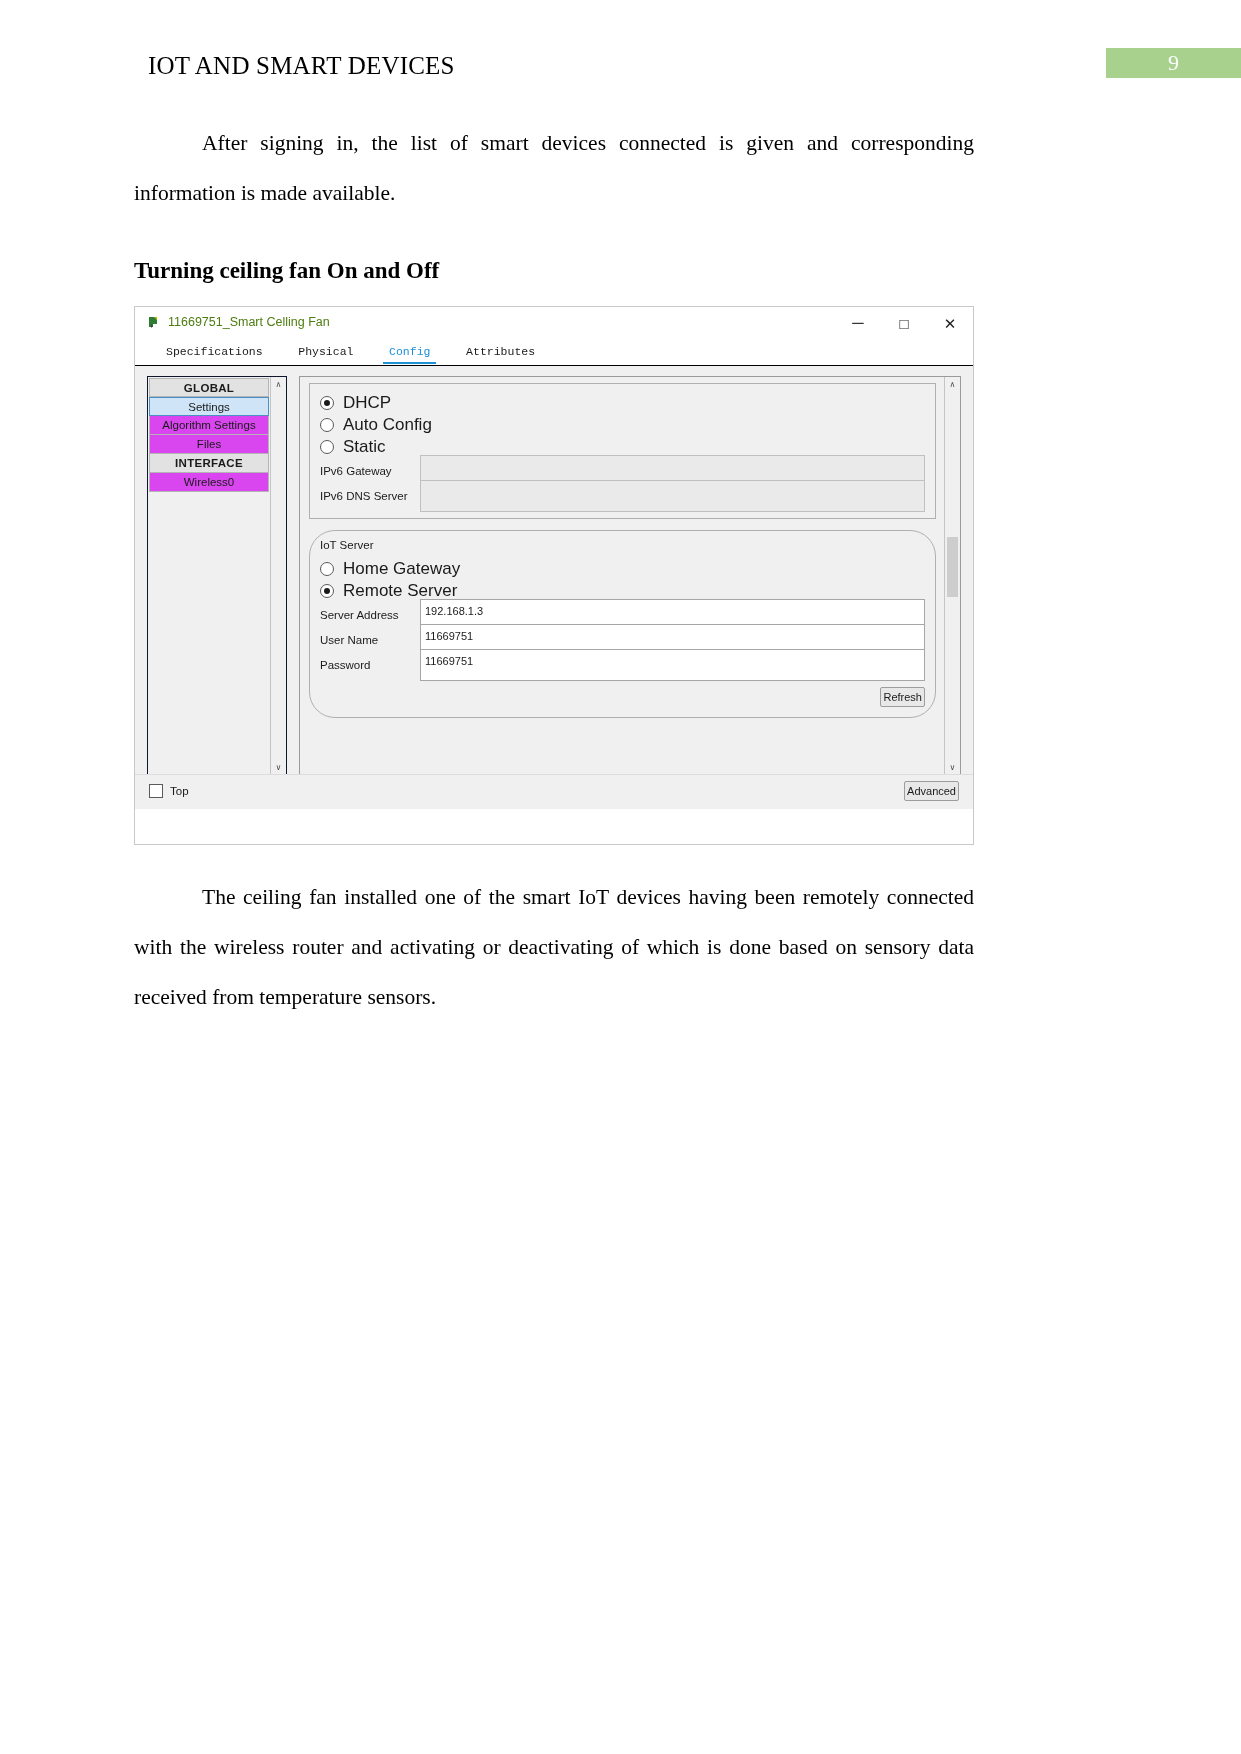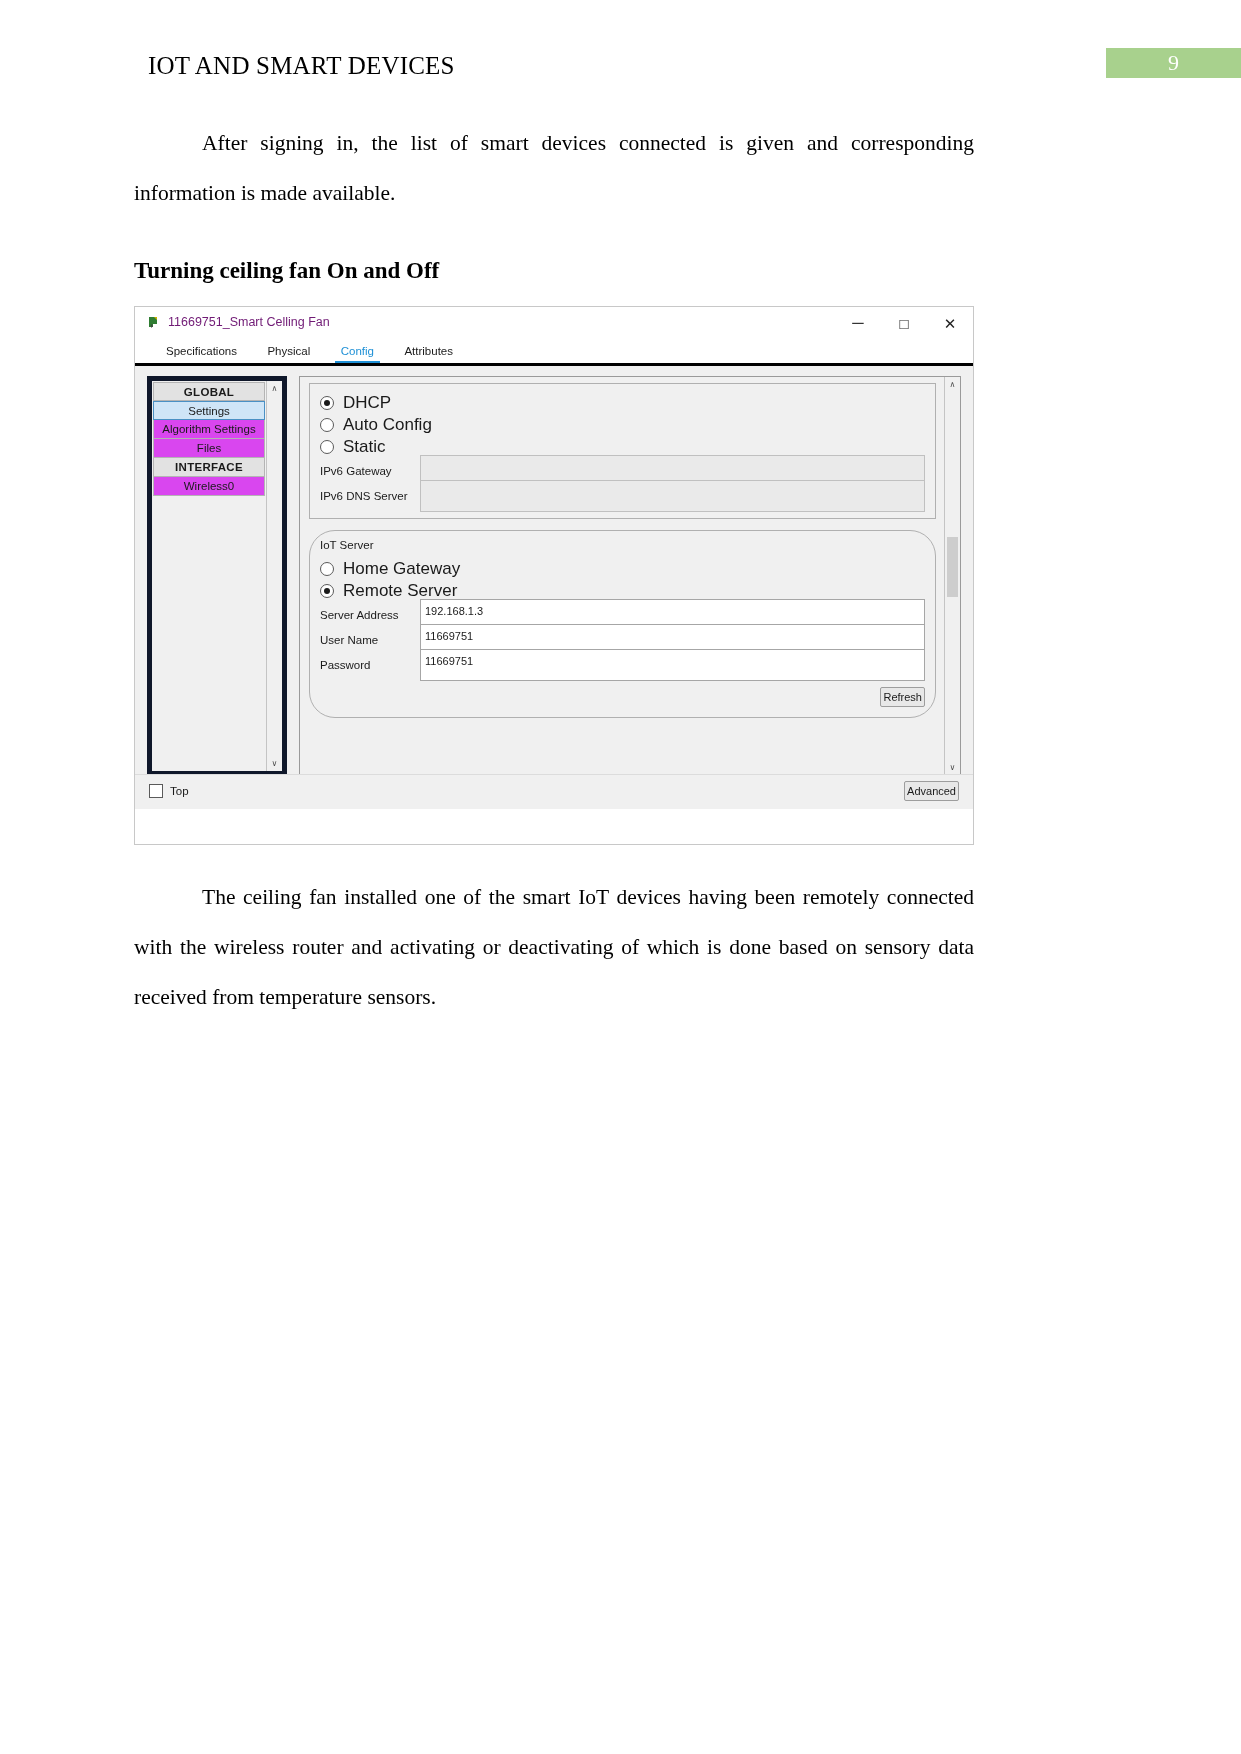--- a/index.html
+++ b/index.html
@@ -96,21 +96,21 @@
     left: 11px;
     top: 8px;
     width: 15px;
     height: 15px;
   }
   .win-title {
     position: absolute;
     left: 33px;
     top: 8px;
     font-size: 12.5px;
-    color: #701a75;
+    color: #4d7c0f;
     white-space: nowrap;
   }
   .win-buttons {
     position: absolute;
     right: 0;
     top: 0;
     display: flex;
     height: 32px;
   }
   .win-btn {
@@ -122,23 +122,24 @@
     font-size: 15px;
     color: #222;
     line-height: 1;
   }
   .win-btn.min { font-size: 16px; padding-bottom: 8px; }
 
   .tabstrip {
     position: relative;
     height: 26px;
     background: #ffffff;
-    border-bottom: 3px solid #000000;
+    border-bottom: 1px solid #000000;
     padding-left: 18px;
     box-sizing: border-box;
+    font-family: Liberation Mono, monospace;
   }
   .tab {
     position: relative;
     display: inline-block;
     font-size: 11.5px;
     color: #1a1a1a;
     padding: 4px 13px 5px 13px;
     top: 1px;
   }
   .tab.active {
@@ -163,21 +164,21 @@
   }
   .panel-row {
     display: flex;
     height: 400px;
   }
 
   
   .nav-panel {
     width: 140px;
     background: #f0f0f0;
-    border: 5px solid #0f172a;
+    border: 1px solid #0f172a;
     box-sizing: border-box;
     position: relative;
     display: flex;
   }
   .nav-list {
     flex: 1;
     padding: 1px;
     box-sizing: border-box;
   }
   .nav-item {

